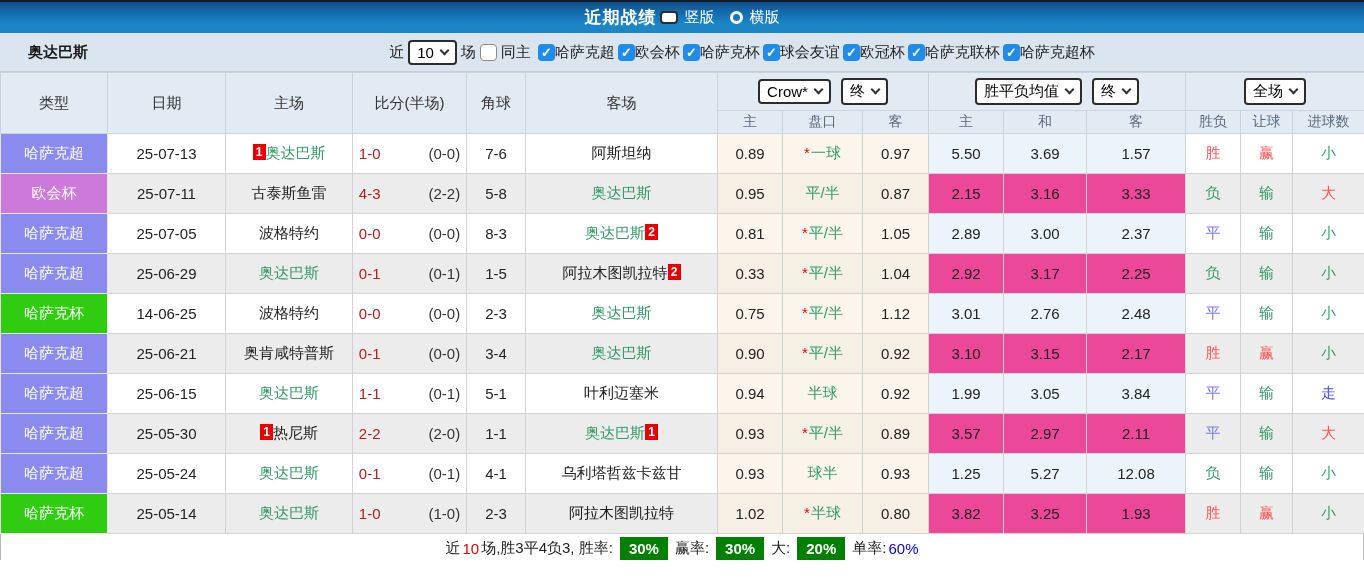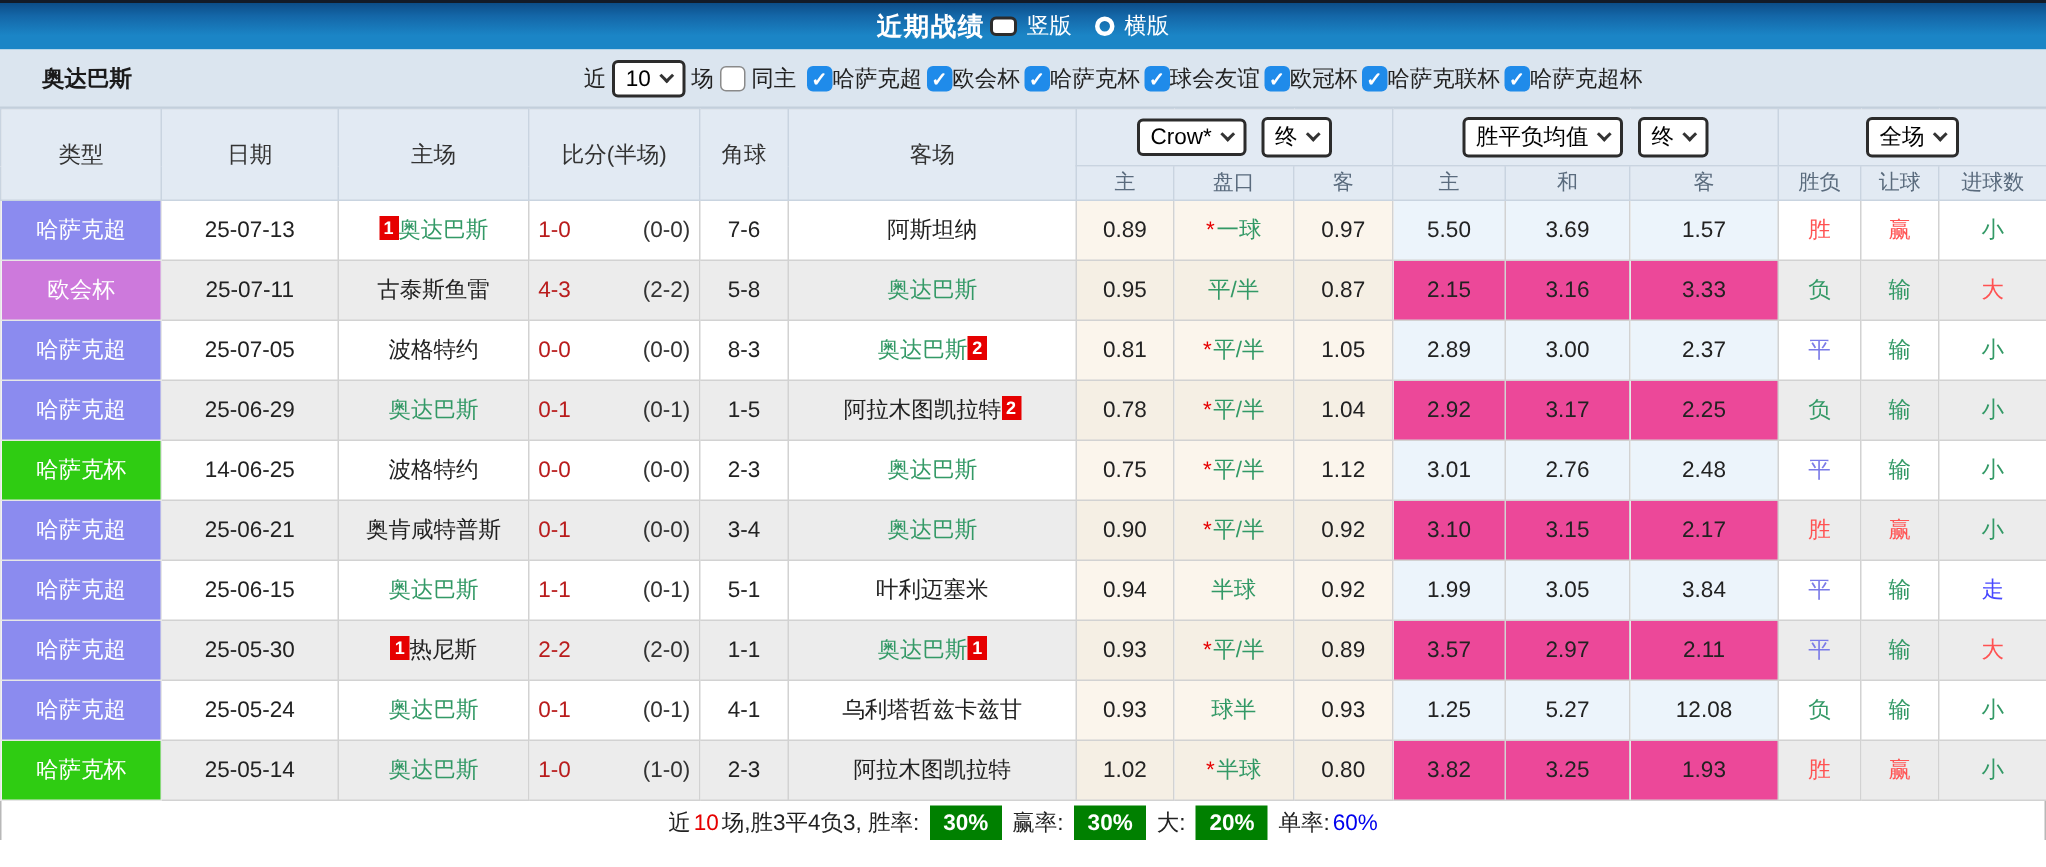--- a/index.html
+++ b/index.html
@@ -234,21 +234,21 @@
           <td class="res-cell" style="color: rgb(51, 153, 102);">输</td>
           <td class="res-cell" style="color: rgb(51, 153, 102);">小</td>
         </tr>
         <tr class="even">
           <td class="type-cell" style="background: rgb(139, 139, 239);">哈萨克超</td>
           <td class="date-cell">25-06-29</td>
           <td class="home-cell"><span class="team green">奥达巴斯</span></td>
           <td class="score-cell"><span class="score-red">0-1</span><span class="score-half">(0-1)</span></td>
           <td class="corner-cell">1-5</td>
           <td class="away-cell"><span class="team">阿拉木图凯拉特</span><span class="card">2</span></td>
-          <td class="cream">0.78</td>
+          <td class="cream">0.33</td>
           <td class="cream"><span class="star">*</span><span class="hcap-text">平/半</span></td>
           <td class="cream">1.04</td>
           <td class="lblue">2.92</td>
           <td class="lblue">3.17</td>
           <td class="lblue">2.25</td>
           <td class="res-cell" style="color: rgb(51, 153, 102);">负</td>
           <td class="res-cell" style="color: rgb(51, 153, 102);">输</td>
           <td class="res-cell" style="color: rgb(51, 153, 102);">小</td>
         </tr>
         <tr class="odd">

